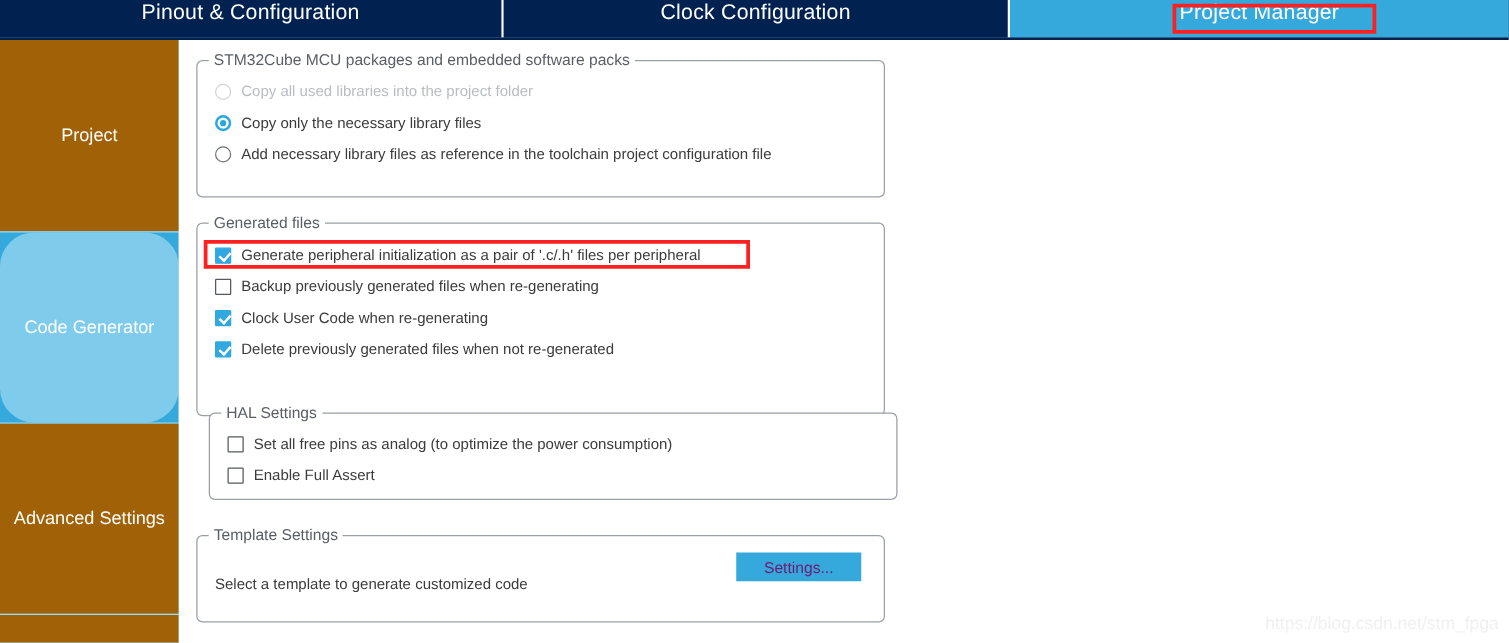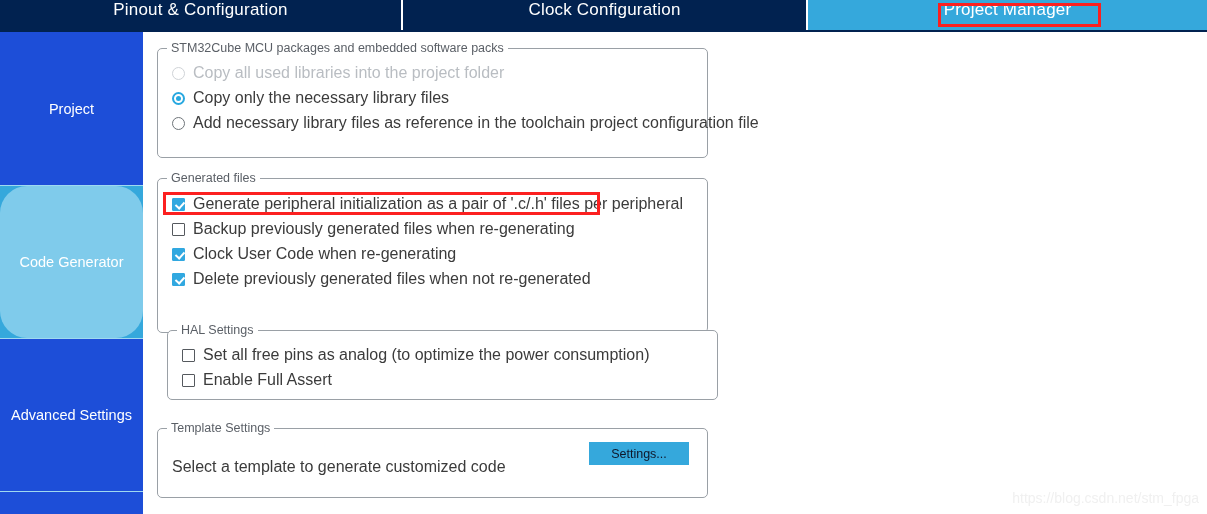--- a/index.html
+++ b/index.html
@@ -82,21 +82,21 @@
     position: absolute;
     left: 0;
     width: 143px;
     display: flex;
     align-items: center;
     justify-content: center;
     color: #ffffff;
     font-size: 14.5px;
     box-sizing: border-box;
     user-select: none;
-    background: #1d4ed8;
+    background: #a16207;
   }
   .side-item.selected {
     background: #7fcbeb;
     border-radius: 27px;
   }
   .side-sep {
     position: absolute;
     left: 0;
     width: 143px;
     height: 1px;
@@ -133,21 +133,21 @@
 
   
   .opt-row {
     position: absolute;
     display: flex;
     align-items: center;
     height: 20px;
     white-space: nowrap;
   }
   .opt-label {
-    font-size: 16px;
+    font-size: 12px;
     color: #3b3b3b;
     line-height: 20px;
     user-select: none;
   }
   .opt-row.disabled .opt-label { color: #b9bdc2; }
 
   
   .radio {
     width: 13px; height: 13px;
     border-radius: 50%;
@@ -207,21 +207,21 @@
     box-sizing: border-box;
     pointer-events: none;
   }
 
   
   #settings-button {
     position: absolute;
     left: 589px; top: 442px;
     width: 100px; height: 23px;
     background: #35a8dc;
-    color: #0f172a;
+    color: #701a75;
     font-size: 12.5px;
     display: flex;
     align-items: center;
     justify-content: center;
     border: none;
     font-family: "Liberation Sans", sans-serif;
     cursor: pointer;
     user-select: none;
   }
 

